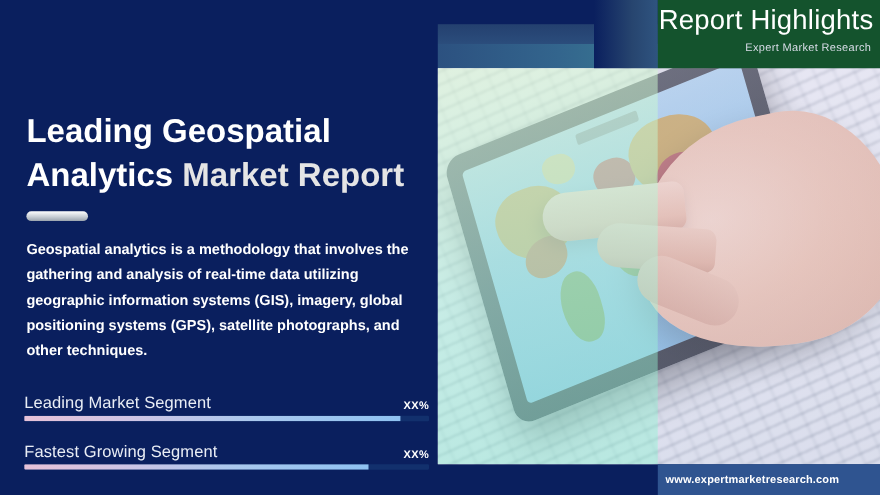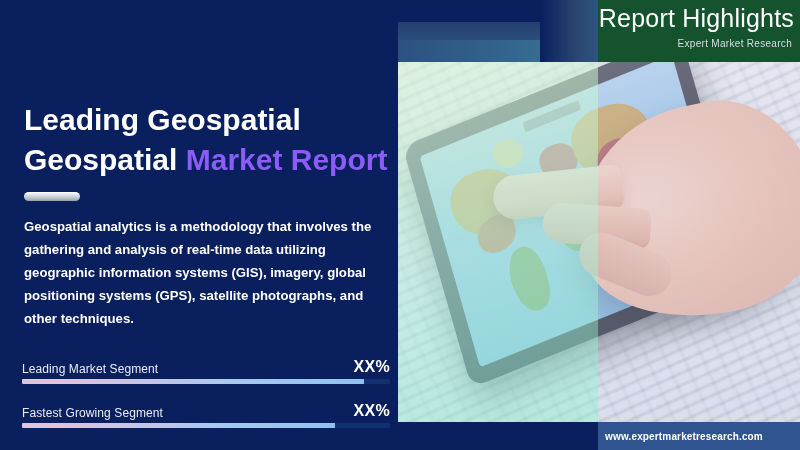--- a/index.html
+++ b/index.html
@@ -134,40 +134,40 @@
   .logo-tag {
     position:absolute; left:15px; top:25px;
     color:#c5cde0; font-size:4.4px; font-weight:bold; letter-spacing:.25px; white-space:nowrap;
   }
 
   
   .title {
     position:absolute; left:24px; top:100px; width:370px;
     font-size:30px; font-weight:bold; line-height:1.34; color:#ffffff;
   }
-  .title .green { color:#8b5cf6;text-align:center; }
+  .title .green { color:#e5e5e5;text-align:center; }
 
   .pill {
     position:absolute; left:24px; top:192px; width:56px; height:9px;
     border-radius:5px;
     background:linear-gradient(180deg,#ffffff 0%, #c9cfd6 55%, #9aa3ad 100%);
   }
 
   .body-text {
     position:absolute; left:24px; top:216px; width:372px;
     color:#ffffff; font-size:13.2px; font-weight:bold; line-height:1.74;
   }
 
   
   .seg { position:absolute; left:22px; width:368px; }
   .seg-1 { top:358px; }
   .seg-2 { top:402px;text-align:center; }
   .seg-row { display:flex; align-items:flex-end; justify-content:space-between; }
-  .seg-label { color:#e9edf5; font-size:12px; letter-spacing:.1px; }
-  .seg-val  { color:#ffffff; font-size:16px; font-weight:bold; letter-spacing:.3px; }
+  .seg-label { color:#e9edf5; font-size:15px; letter-spacing:.1px; }
+  .seg-val  { color:#ffffff; font-size:10px; font-weight:bold; letter-spacing:.3px; }
   .seg-track {
     position:relative; margin-top:3px; height:5px; width:368px;
     background:#12306d; border-radius:1px; overflow:hidden;
   }
   .seg-fill {
     position:absolute; left:0; top:0; height:100%;
     background:linear-gradient(90deg,#e7c2d8 0%, #cfc4e4 28%, #a9c8ee 62%, #8fc2f2 100%);
   }
   .seg-1 .seg-fill { width:93%; }
   .seg-2 .seg-fill { width:85%; }
@@ -223,21 +223,21 @@
 
   <div class="header-gradient"></div>
   <div class="header-block">
     <div class="header-title">Report Highlights</div>
     <div class="header-sub">Expert Market Research</div>
   </div>
 
 
   <div class="title">
     <span>Leading Geospatial</span><br>
-    <span>Geospatial </span><span class="green">Market Report</span>
+    <span>Analytics </span><span class="green">Market Report</span>
   </div>
 
   <div class="pill"></div>
 
   <div class="body-text">Geospatial analytics is a methodology that involves the gathering and analysis of real-time data utilizing geographic information systems (GIS), imagery, global positioning systems (GPS), satellite photographs, and other techniques.</div>
 
   <div class="seg seg-1">
     <div class="seg-row">
       <span class="seg-label">Leading Market Segment</span>
       <span class="seg-val">XX%</span>

